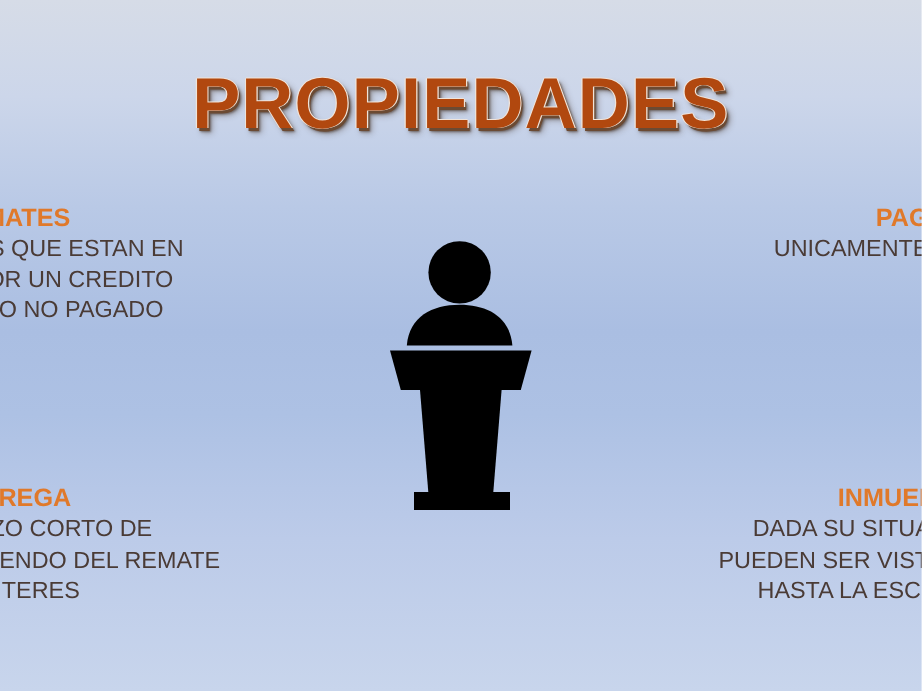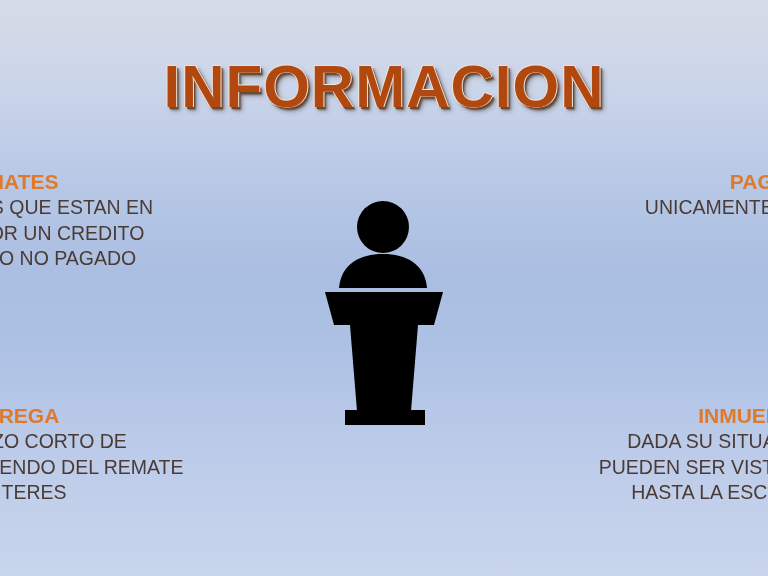--- a/index.html
+++ b/index.html
@@ -94,21 +94,21 @@
     width: 150px;
     height: 232px;
   }
   .podium svg { display: block; }
 </style>
 </head>
 <body>
 
 <div class="slide">
 
-  <div class="title">INFORMACION</div>
+  <div class="title">PROPIEDADES</div>
 
   <div class="block block-left" id="block-remates">
     <div class="heading">REMATES</div>
     <div class="body">PROPIEDADES QUE ESTAN EN</div>
     <div class="body">GARANTIA POR UN CREDITO</div>
     <div class="body">HIPOTECARIO NO PAGADO</div>
   </div>
 
   <div class="block block-right" id="block-pago">
     <div class="heading">PAGO</div>

